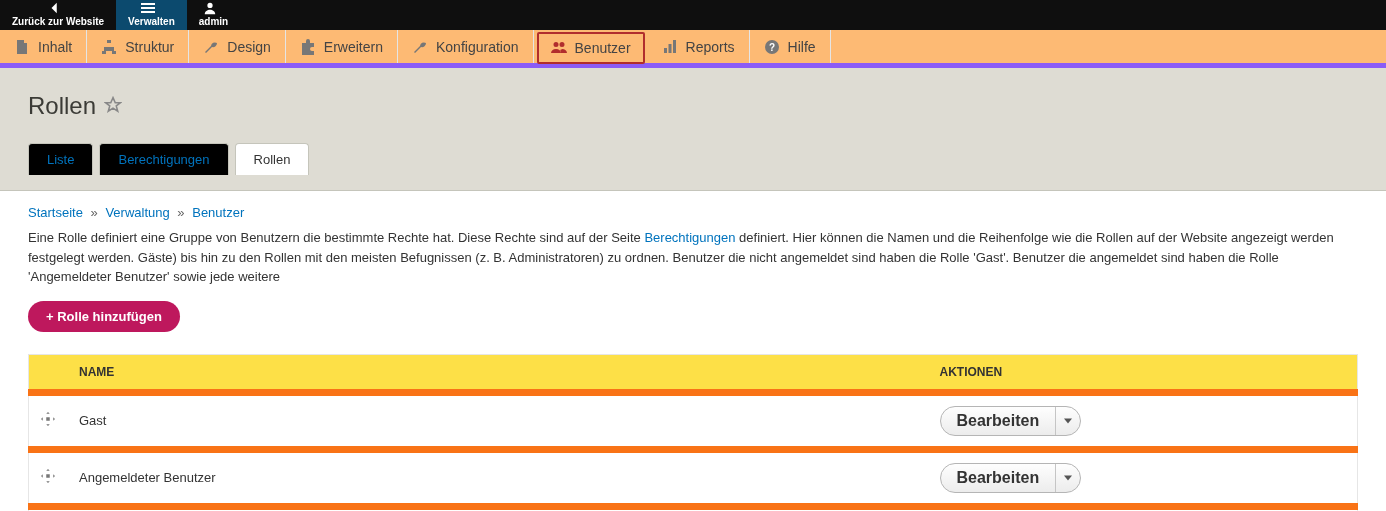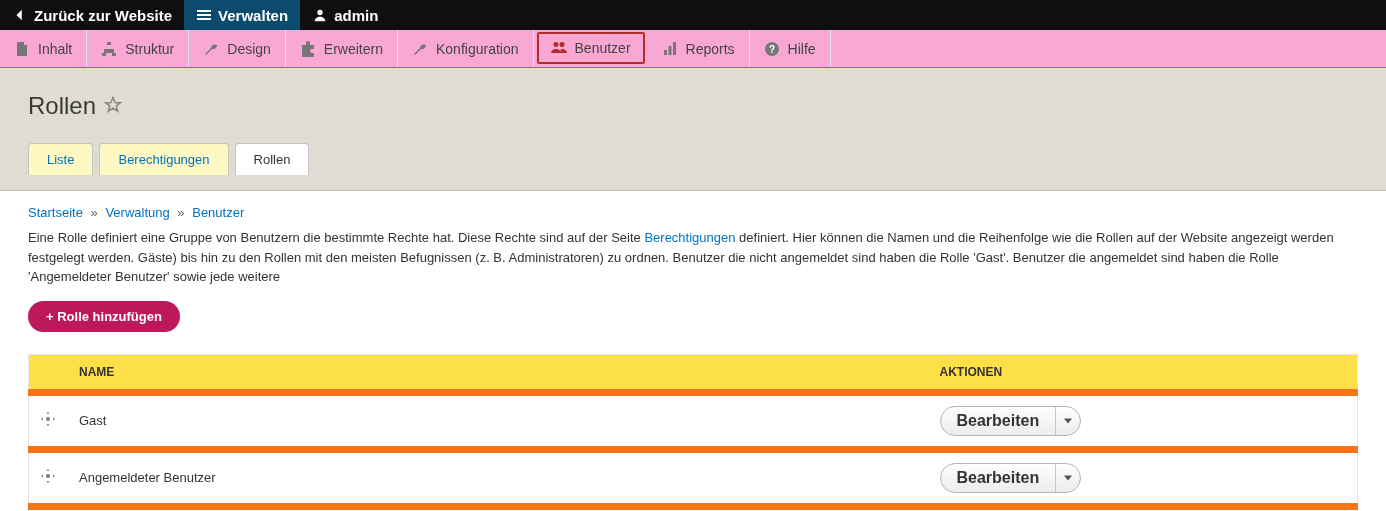--- a/index.html
+++ b/index.html
@@ -1,39 +1,39 @@
 <!DOCTYPE html>
 <html><head>
 <meta charset="utf-8">
 <style>
 * { margin: 0; padding: 0; box-sizing: border-box; }
 body { font-family: "Helvetica Neue", Arial, sans-serif; font-size: 13px; color: #333; background: #fff; }
 
 
 .toolbar { background: #0f0f0f; height: 30px; display: flex; align-items: center; padding: 0; }
-.toolbar-item { display: flex; align-items: center; padding: 0 12px; height: 30px; color: #fff; font-size: 15px; font-weight: bold; cursor: pointer; }
+.toolbar-item { display: flex; align-items: center; padding: 0 12px; height: 30px; color: #fff; font-size: 10px; font-weight: bold; cursor: pointer; flex-direction: column; }
 .toolbar-item.active { background: #0c4a6e; }
 .toolbar-icon { width: 16px; height: 16px; margin-right: 6px; display: inline-flex; align-items: center; justify-content: center; }
 .toolbar svg { fill: #fff; }
 
 
-.admin-menu { background: #f9a8d4; border-bottom: 1px solid #8b5cf6; height: 38px; display: flex; align-items: stretch; }
+.admin-menu { background: #fdba74; border-bottom: 5px solid #8b5cf6; height: 38px; display: flex; align-items: stretch; }
 .admin-menu-item { display: flex; align-items: center; padding: 0 14px; color: #444; font-size: 14px; cursor: pointer; border-right: 1px solid #e5e5e5; }
 .admin-menu-item .mi { width: 16px; height: 16px; margin-right: 8px; }
 .admin-menu-item svg { fill: #777; }
 .admin-menu-item.highlight { border: 2px solid #b12d2d; margin: 2px 3px; padding: 0 12px; border-radius: 2px; height: 32px; }
 .admin-menu-item.highlight svg { fill: #b12d2d; }
 
 
 .page-header { background: #dedcd3; padding: 24px 28px 16px 28px; border-bottom: 1px solid #c5c5bb; }
 .page-title { font-size: 24px; color: #3b3b36; font-weight: normal; display: flex; align-items: center; gap: 8px; margin-bottom: 22px; }
 .star-icon svg { fill: none; stroke: #888; stroke-width: 1.4; }
 
 .tabs { display: flex; gap: 6px; }
-.tab { background: #fef9c3; border: 1px solid #c5c5bb; border-bottom: none; border-radius: 4px 4px 0 0; padding: 8px 18px; font-size: 13px; color: #0073bd; cursor: pointer; position: relative; top: 1px; }
+.tab { background: #000000; border: 1px solid #c5c5bb; border-bottom: none; border-radius: 4px 4px 0 0; padding: 8px 18px; font-size: 13px; color: #0073bd; cursor: pointer; position: relative; top: 1px; }
 .tab.active { background: #fff; color: #333; }
 
 .content { padding: 14px 28px 28px 28px; }
 .breadcrumb { font-size: 13px; margin-bottom: 8px; }
 .breadcrumb a { color: #0073bd; text-decoration: none; }
 .breadcrumb .sep { color: #666; margin: 0 4px; }
 .desc { font-size: 13px; color: #333; line-height: 1.5; margin-bottom: 14px; }
 .desc a { color: #0073bd; text-decoration: none; }
 
 .btn { display: inline-block; border-radius: 20px; padding: 8px 18px; font-size: 13px; font-weight: bold; cursor: pointer; border: none; }

